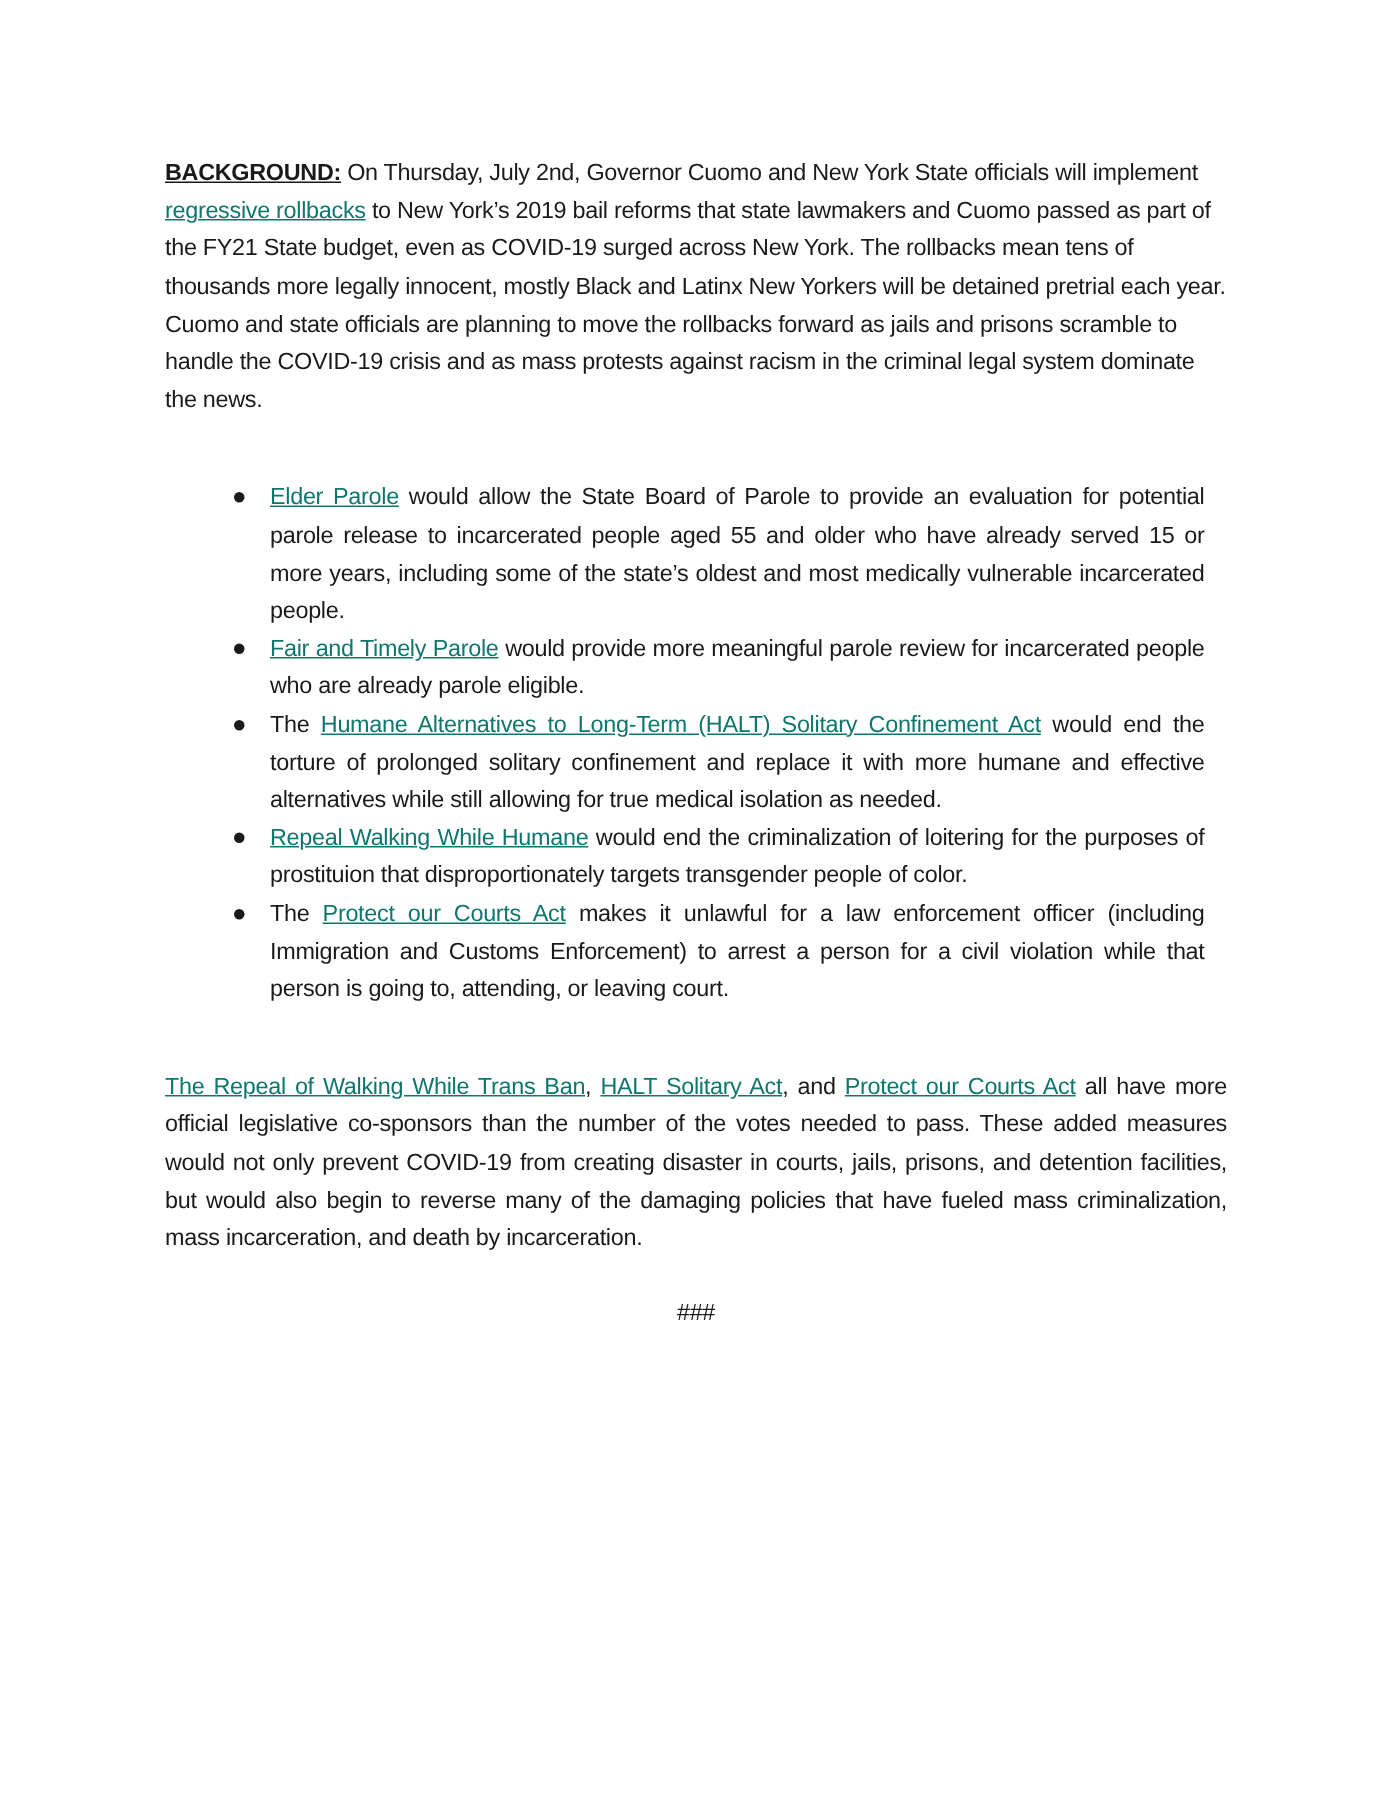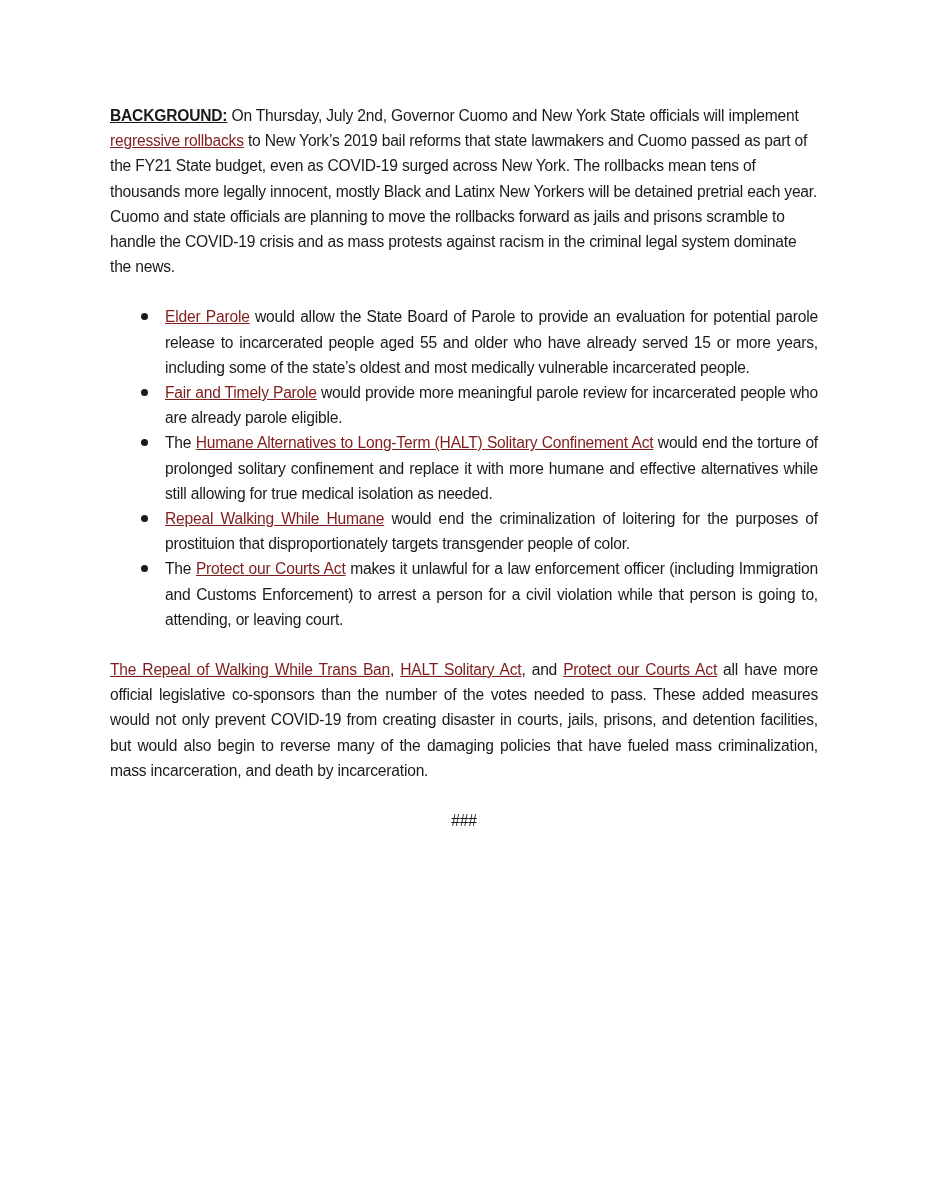--- a/index.html
+++ b/index.html
@@ -6,23 +6,23 @@
     body { width: 927px; height: 1200px; position: relative; overflow: hidden; }
     .page {
       position: absolute; left: 110px; top: 103px; width: 708px;
       font-family: "Liberation Sans", sans-serif;
       font-size: 15.6px; line-height: 25.2px; color: #1a1a1a;
       letter-spacing: -0.2px;
     }
     p { margin: 0; }
     .just { text-align: justify; }
     .b { font-weight: bold; text-decoration: underline; }
-    a.lnk { color: #7f1d1d; text-decoration: underline; cursor: pointer; }
+    a.lnk { color: #0f766e; text-decoration: underline; cursor: pointer; }
     .para-gap { height: 25px; }
-    ul.bullets { list-style: none; margin: 0; padding: 0; }
+    ul.bullets { list-style: none; margin: 15px; padding: 0; }
     ul.bullets li { position: relative; padding-left: 55px; text-align: justify; }
     ul.bullets li .dot {
       position: absolute; left: 31px; top: 9px; width: 7px; height: 7px;
       border-radius: 50%; background: #1a1a1a;
     }
     .end { text-align: center; margin-top: 25px; padding-left: 0; }
   </style>
 </head>
 <body>
 

